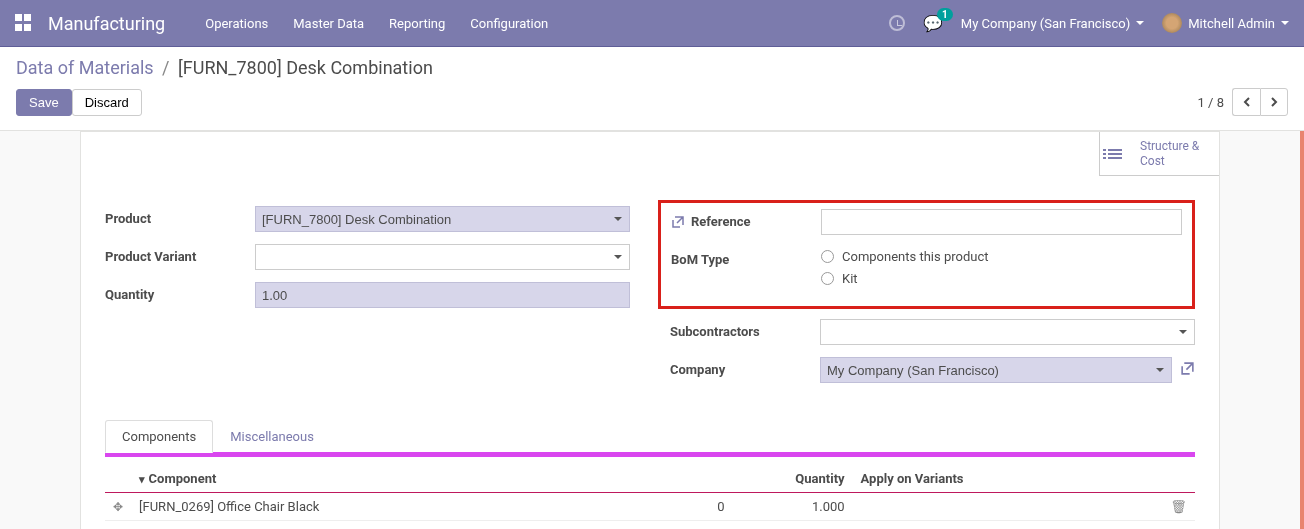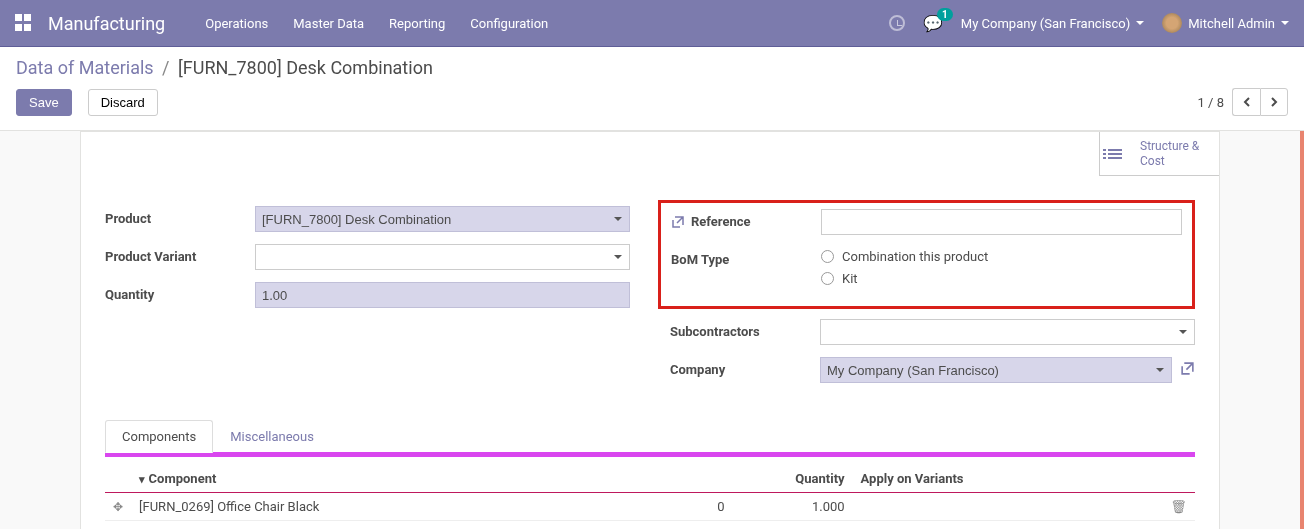--- a/index.html
+++ b/index.html
@@ -25,21 +25,21 @@
 .nav-divider { height: 1px; background: #5f5e97; }
 
 
 .control-panel { padding: 10px 16px 14px; border-bottom: 1px solid #e2e2e0; }
 .breadcrumb-row { margin-bottom: 10px; }
 .breadcrumb { font-size: 18px; color: #7c7bad; }
 .breadcrumb .sep { color: #888; margin: 0 4px; }
 .breadcrumb .current { color: #4c4c4c; }
 .buttons-row { display: flex; align-items: center; }
 .btn { padding: 5px 12px; font-size: 13px; border: 1px solid #ccc; background: #fff; cursor: pointer; border-radius: 3px; }
-.btn-primary { background: #7c7bad; border-color: #7c7bad; color: #fff; margin-right: 16px; }
+.btn-primary { background: #7c7bad; border-color: #7c7bad; color: #fff; margin-right: 0; }
 .pager { margin-left: auto; display: flex; align-items: center; gap: 8px; }
 .pager-text { font-size: 13px; color: #4c4c4c; }
 .pager-btns { display: flex; }
 .pager-btn { width: 28px; height: 28px; border: 1px solid #ccc; background: #fff; display: flex; align-items: center; justify-content: center; cursor: pointer; font-size: 14px; font-weight: bold; color: #4c4c4c; }
 .pager-btn:first-child { border-radius: 3px 0 0 3px; border-right: none; }
 .pager-btn:last-child { border-radius: 0 3px 3px 0; }
 
 
 .form-container { background: #f9f9f9; padding: 0 16px 20px; border-right: 4px solid #e8846f; }
 .sheet { max-width: 1140px; margin: 0 auto; background: #fff; border: 1px solid #e2e2e0; position: relative; }
@@ -209,21 +209,21 @@
               <div class="form-field">
                 <input class="field-input white" value="" style="">
               </div>
             </div>
             <div class="form-row">
               <div class="form-label">BoM Type</div>
               <div class="form-field">
                 <div class="radio-group">
                   <label class="radio-item">
                     <span class="radio-circle"></span>
-                    <span>Combination this product</span>
+                    <span>Components this product</span>
                   </label>
                   <label class="radio-item">
                     <span class="radio-circle"></span>
                     <span>Kit</span>
                   </label>
                 </div>
               </div>
             </div>
           </div>
           <div class="form-row" style="margin-top:10px;">

